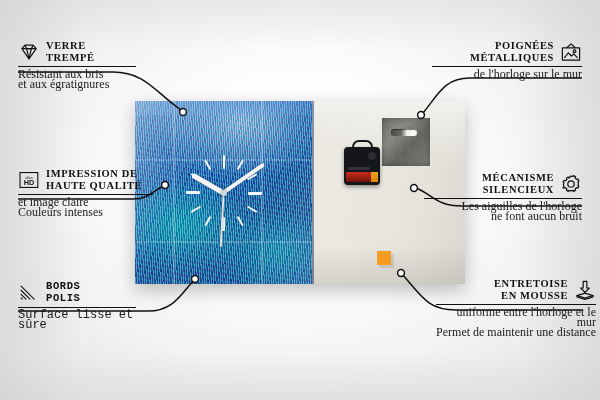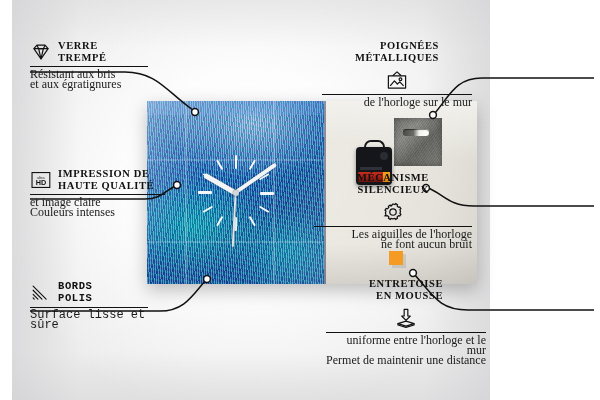--- a/index.html
+++ b/index.html
@@ -2,25 +2,24 @@
 <html><head>
 <meta charset="utf-8">
 <style>
   html,body{margin:0;padding:0;}
   body{
     width:600px;height:400px;overflow:hidden;
     font-family:"Liberation Serif", serif;
     background:#ffffff;
   }
   #stage{
-    position:relative;width:478px;height:400px;
+    position:relative;width:600px;height:400px;
     background:
       radial-gradient(ellipse 55% 60% at 50% 45%, #ffffff 0%, #fdfdfd 45%, #f4f4f4 75%, #ececec 100%),
       linear-gradient(100deg,#ececed 0%,#f8f8f8 18%,#ffffff 45%,#fbfbfb 70%,#e9e9ea 100%);
-    margin-left: 12px;
   }
   .vig{position:absolute;inset:0;pointer-events:none;
     background:
       linear-gradient(90deg, rgba(205,205,208,.55) 0%, rgba(255,255,255,0) 14%, rgba(255,255,255,0) 86%, rgba(205,205,208,.5) 100%),
       linear-gradient(180deg, rgba(210,210,213,.35) 0%, rgba(255,255,255,0) 12%, rgba(255,255,255,0) 88%, rgba(208,208,211,.45) 100%);
   }
 
   
   #product{position:absolute;left:135px;top:101px;width:330px;height:183px;}
   .shadowwrap{position:absolute;inset:0;filter:drop-shadow(0 6px 9px rgba(0,0,0,.25));}
@@ -90,21 +89,21 @@
 
   
   svg#lines{position:absolute;inset:0;width:600px;height:400px;pointer-events:none;}
   .co{position:absolute;}
   .co .ttl{font-weight:bold;letter-spacing:.6px;color:#101010;font-size:10.5px;line-height:11.5px;text-transform:uppercase;}
   .co .rule{height:1.4px;background:#111;margin:3px 0 3px;}
   .co .sub{font-size:12px;line-height:9.6px;color:#1a1a1a;}
   .co.left{text-align:left;}
   .co.right{text-align:right;}
   .hdr{display:flex;align-items:center;gap:6px;}
-  .co.right .hdr{justify-content:flex-end;flex-direction:column;}
+  .co.right .hdr{justify-content:flex-end;}
   .ico{width:22px;height:22px;flex:0 0 22px;display:block;}
 </style>
 </head>
 <body>
 
 <div id="stage">
   <div class="vig"></div>
 
   <div id="product">
     <div class="shadowwrap">

